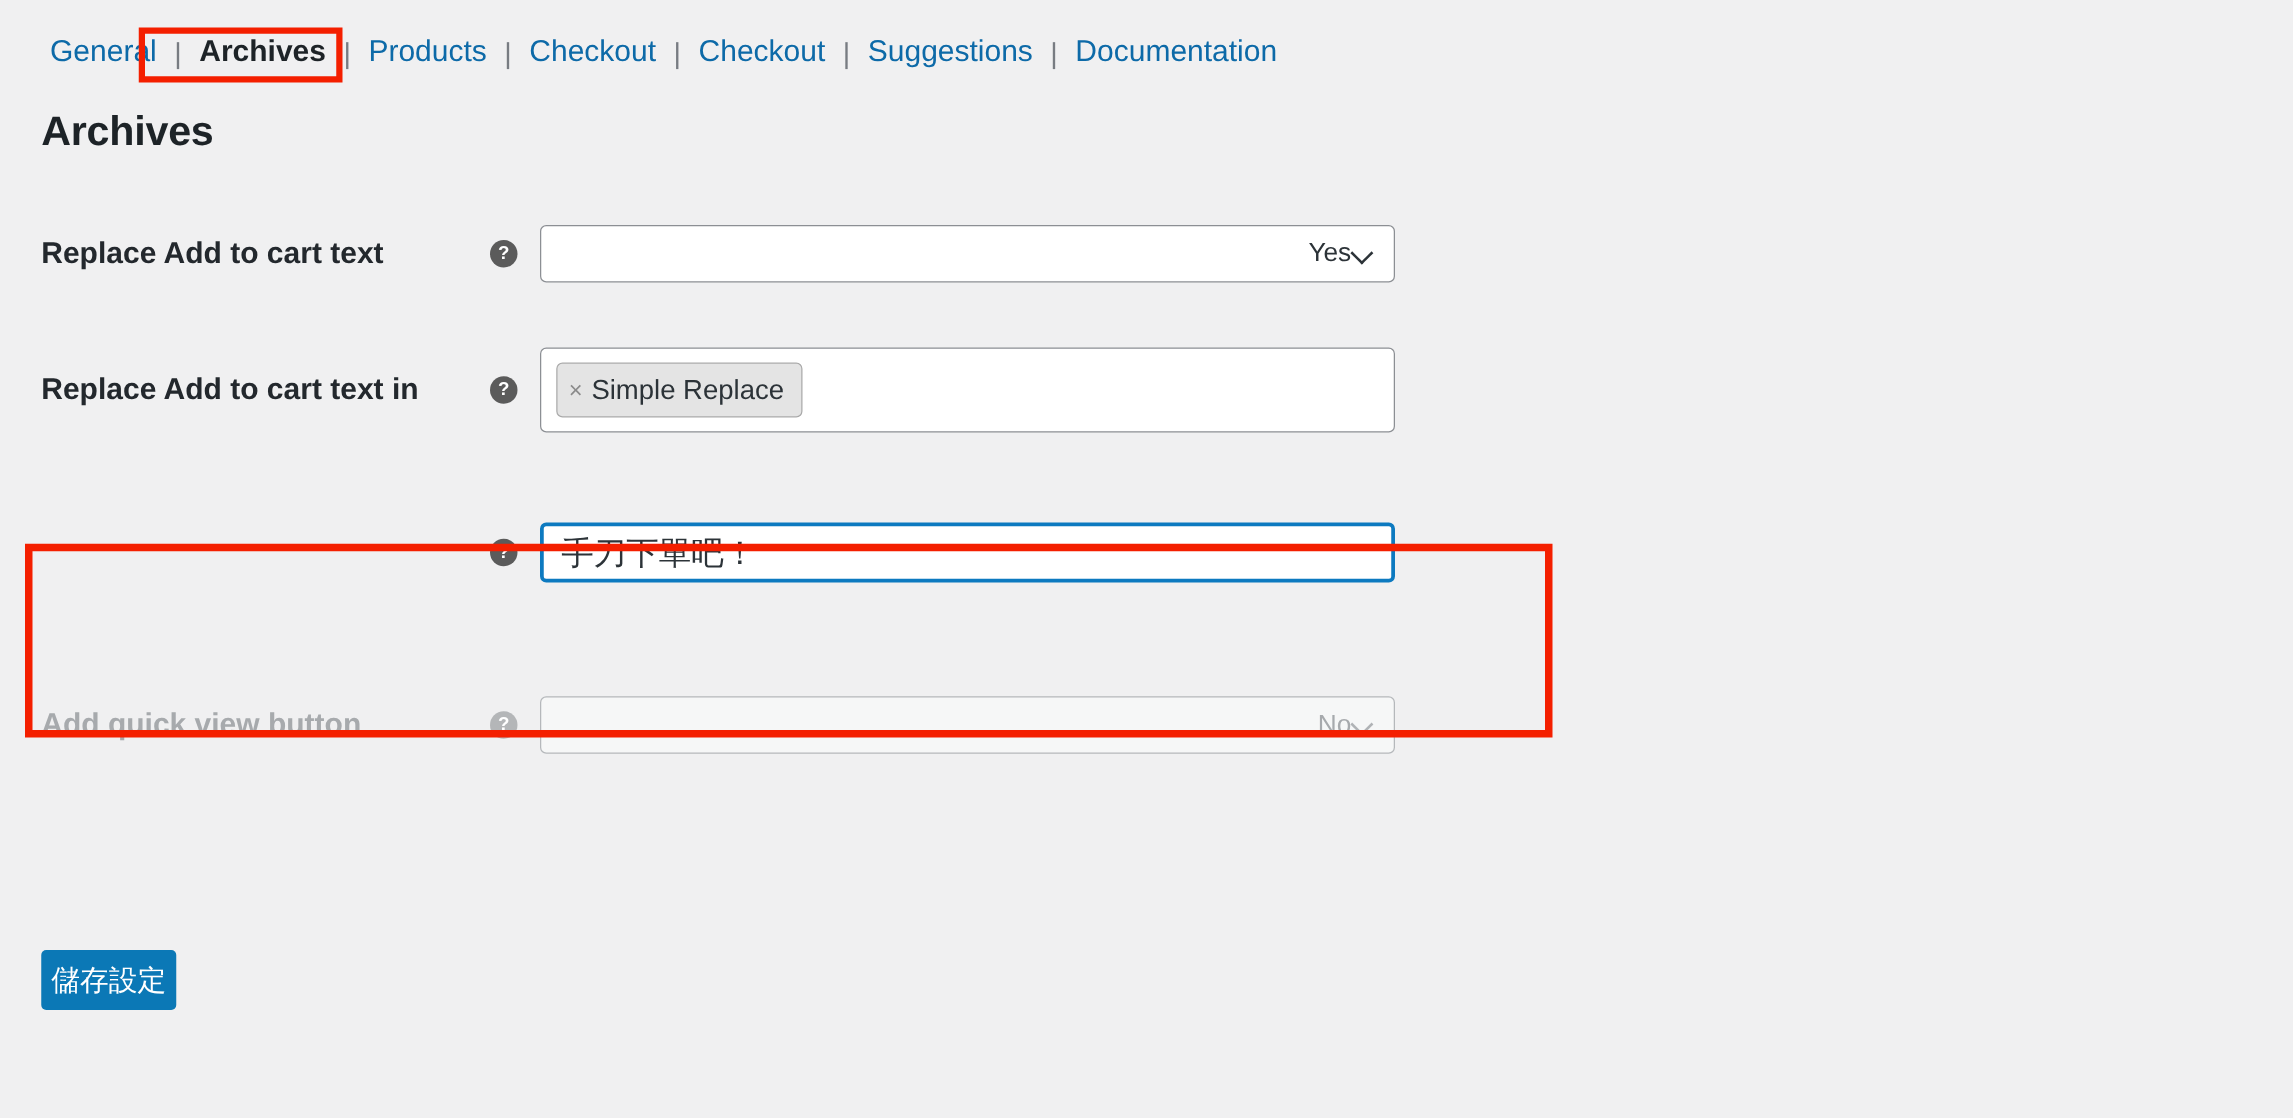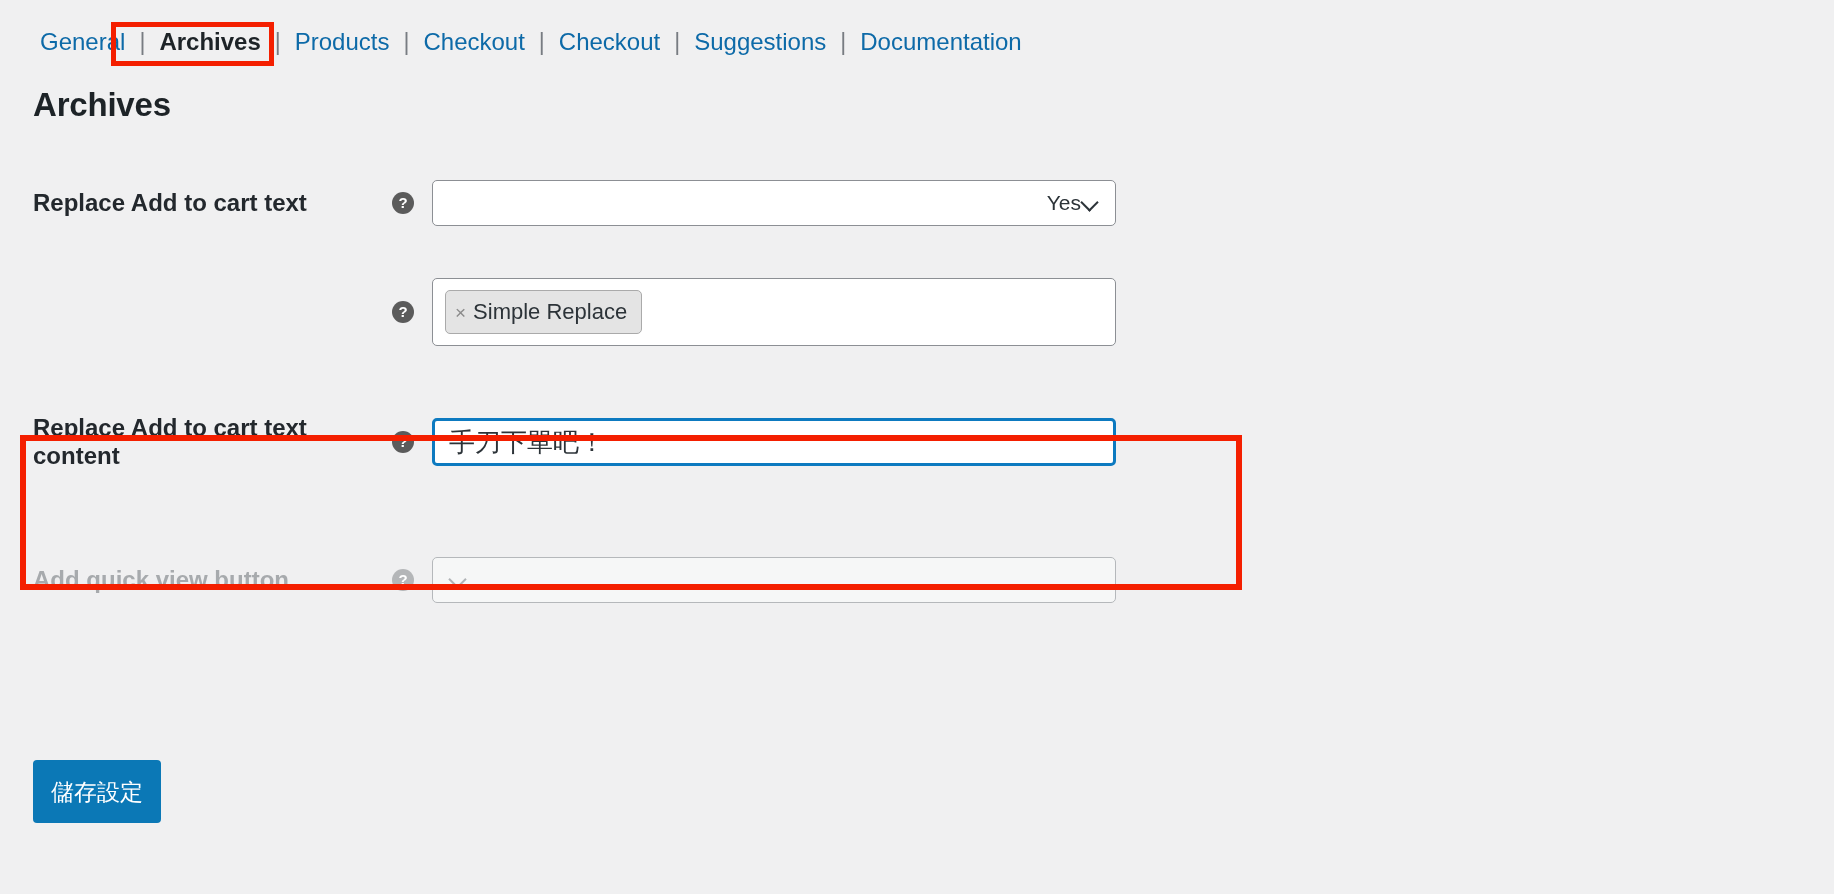--- a/index.html
+++ b/index.html
@@ -231,22 +231,22 @@
     color: #2c3338;
     font-family: "Liberation Sans", sans-serif;
     outline: none;
   }
 
   
   .save-button {
     position: absolute;
     left: 33px;
     top: 740px;
-    height: 63px;
-    padding: 0 18px;
+    height: 48px;
+    padding: 0 8px;
     background: #0b78b6;
     color: #ffffff;
     border: none;
     border-radius: 4px;
     font-size: 23px;
     font-family: "Liberation Sans", sans-serif;
     cursor: pointer;
     line-height: 48px;
   }
 </style>
@@ -278,44 +278,45 @@
     <div class="help-icon">?</div>
     <div class="control-wrap">
       <div class="select-box">
         <span class="select-value">Yes</span>
         <span class="chevron"></span>
       </div>
     </div>
   </div>
 
   <div class="form-row row-2">
+    <div class="field-label">Replace Add to cart text in</div>
     <div class="help-icon">?</div>
     <div class="control-wrap">
       <div class="multiselect-box">
         <span class="tag">
           <span class="tag-remove">×</span>
           <span class="tag-label">Simple Replace</span>
         </span>
       </div>
     </div>
   </div>
 
   <div class="form-row row-3">
-    <div class="field-label">Replace Add to cart text content</div>
     <div class="help-icon">?</div>
     <div class="control-wrap">
       <input class="text-input" type="text" value="手刀下單吧！" style="">
     </div>
   </div>
 
   <div class="form-row row-4">
     <div class="field-label disabled">Add quick view button</div>
     <div class="help-icon disabled">?</div>
     <div class="control-wrap">
       <div class="select-box disabled">
+        <span class="select-value">No</span>
         <span class="chevron"></span>
       </div>
     </div>
   </div>
 
   <button class="save-button">儲存設定</button>
 
   <div class="annot-tab"></div>
   <div class="annot-row"></div>
 

